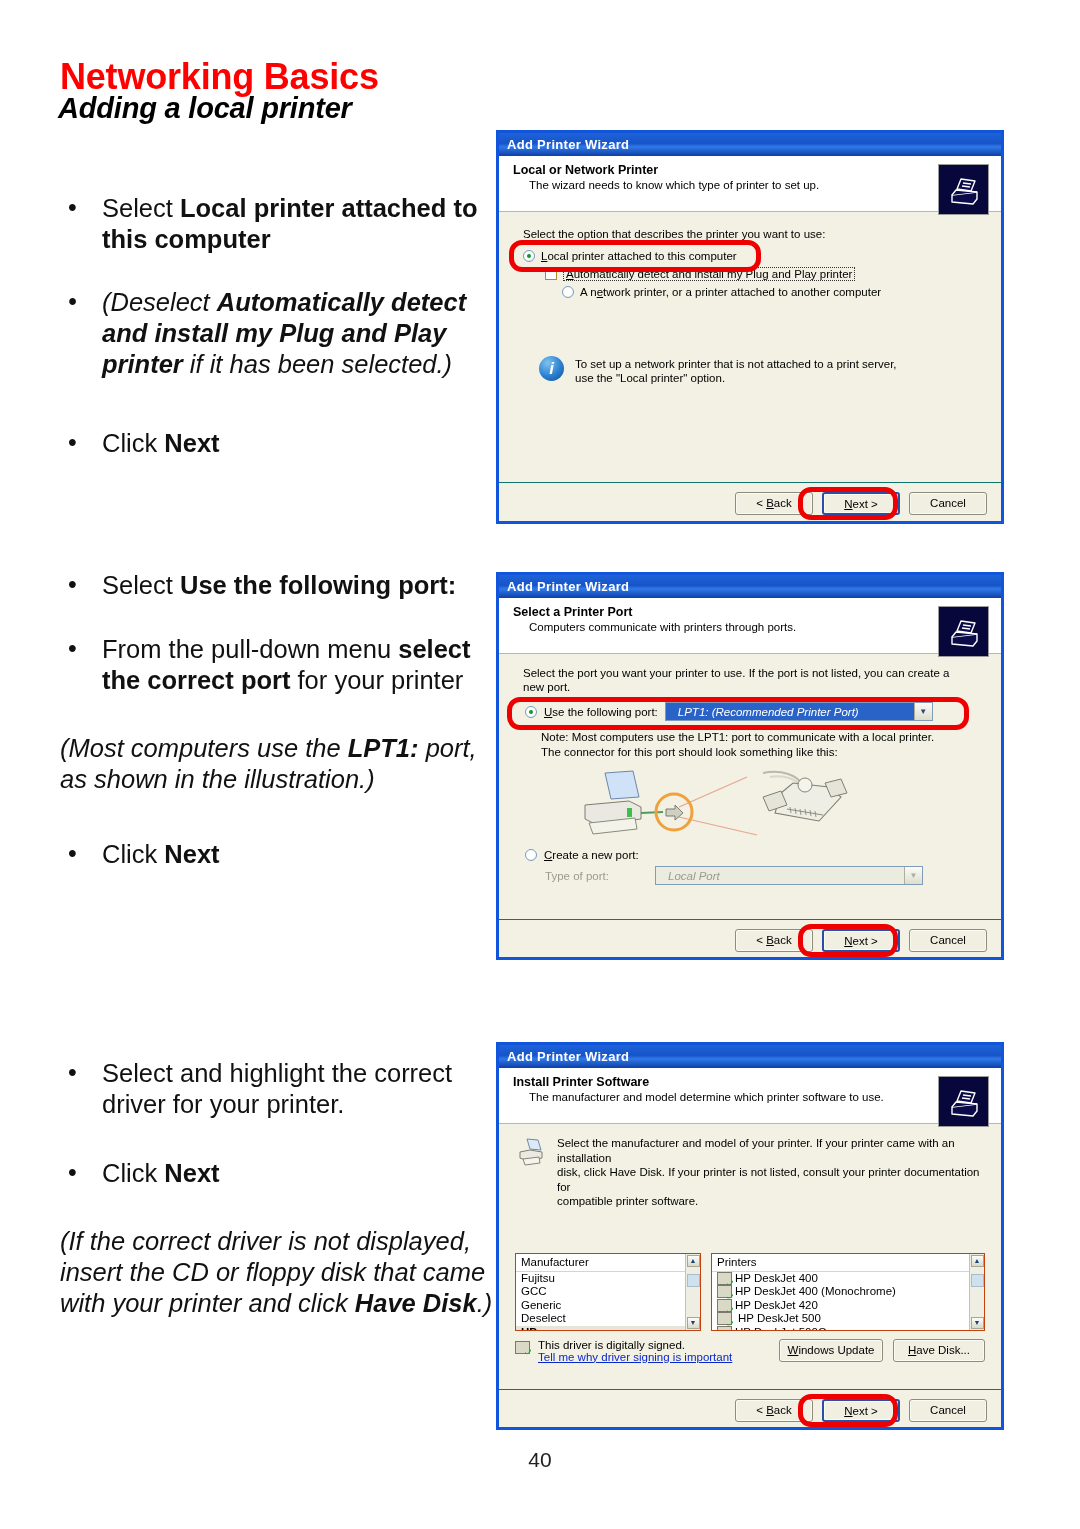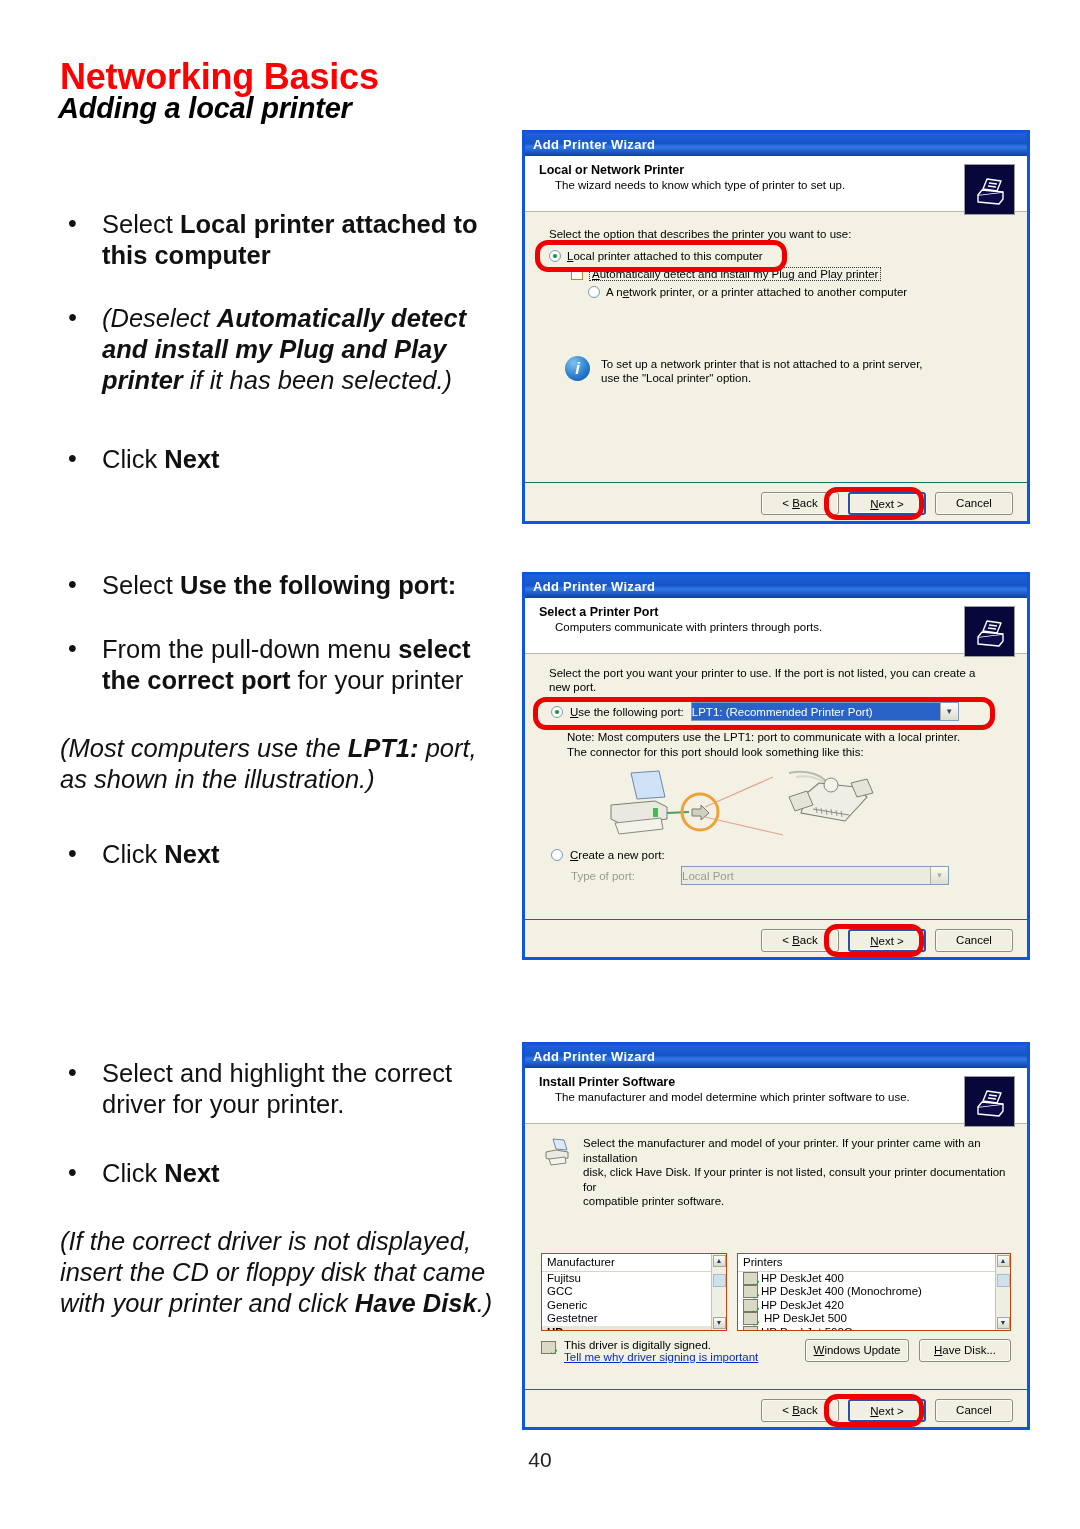--- a/index.html
+++ b/index.html
@@ -36,21 +36,21 @@
   .bi{font-weight:bold;font-style:italic;}
 
   
   .pageno{
     position:absolute;left:0;right:0;top:1448px;text-align:center;
     font-size:21px;color:#222;
   }
 
   
   .wiz{
-    position:absolute;left:522px;width:508px;
+    position:absolute;left:496px;width:508px;
     background:#f2f1e4;
     border:3px solid #1155dd;
     box-sizing:border-box;
     font-size:11.5px;color:#000;
   }
   .wiz-title{
     height:23px;
     background:linear-gradient(to bottom,#1e63d8 0%,#1753c8 45%,#2f79e8 60%,#0e3fa8 100%);
     color:#fff;font-weight:bold;font-size:13px;
     display:flex;align-items:center;padding-left:8px;letter-spacing:0.3px;
@@ -116,21 +116,21 @@
     display:flex;align-items:center;justify-content:center;flex:0 0 auto;
   }
 
   
   .combo{
     height:19px;display:flex;align-items:stretch;
     border:1px solid #7f9db9;background:#fff;box-sizing:border-box;flex:1;
   }
   .combo .val{
     flex:1;background:#2a63c8;color:#fff;font-size:11.5px;
-    display:flex;align-items:center;padding-left:0;
+    display:flex;align-items:center;padding-left:12px;font-style:italic;
   }
   .combo .arw{
     width:17px;background:linear-gradient(to bottom,#fbfbf8,#dedecc);
     border-left:1px solid #aeaea0;display:flex;align-items:center;justify-content:center;
     font-size:8px;color:#2a4a7a;
   }
   .combo.disabled .val{background:#ecebe0;color:#9b9b8d;}
   .combo.disabled .arw{color:#adada0;}
 
   
@@ -170,21 +170,21 @@
   .link{color:#0a28c8;text-decoration:underline;font-size:11.5px;}
 </style>
 </head>
 <body>
 
 <div class="page">
 
   <div class="hdr-red">Networking Basics</div>
   <div class="hdr-sub">Adding a local printer</div>
 
-  <div class="col" style="top:209px;">
+  <div class="col" style="top:193px;">
     <p class="bul">
       <span>Select </span><span class="b">Local printer attached to this computer</span>
     </p>
     <p class="bul i" style="margin-top:32px;">
       <span>(Deselect </span><span class="bi">Automatically detect and install my Plug and Play printer</span><span> if it has been selected.)</span>
     </p>
     <p class="bul" style="margin-top:48px;">
       <span>Click </span><span class="b">Next</span>
     </p>
   </div>
@@ -399,21 +399,21 @@
       </div>
 
       <div class="lists" style="margin-top:44px;">
 
         <div class="lb" style="flex:0 0 186px;">
           <div class="lb-inner">
             <div class="lb-h">Manufacturer</div>
             <div class="lb-row">Fujitsu</div>
             <div class="lb-row">GCC</div>
             <div class="lb-row">Generic</div>
-            <div class="lb-row">Gestetner</div>
+            <div class="lb-row">Deselect</div>
             <div class="lb-row" style="background:#e5e5d8;font-weight:bold;">HP</div>
 
           </div>
           <div class="sb">
             <div class="ar">▲</div>
             <div class="thumb" style="margin-bottom:22px;"></div>
             <div class="ar">▼</div>
           </div>
         </div>
 

